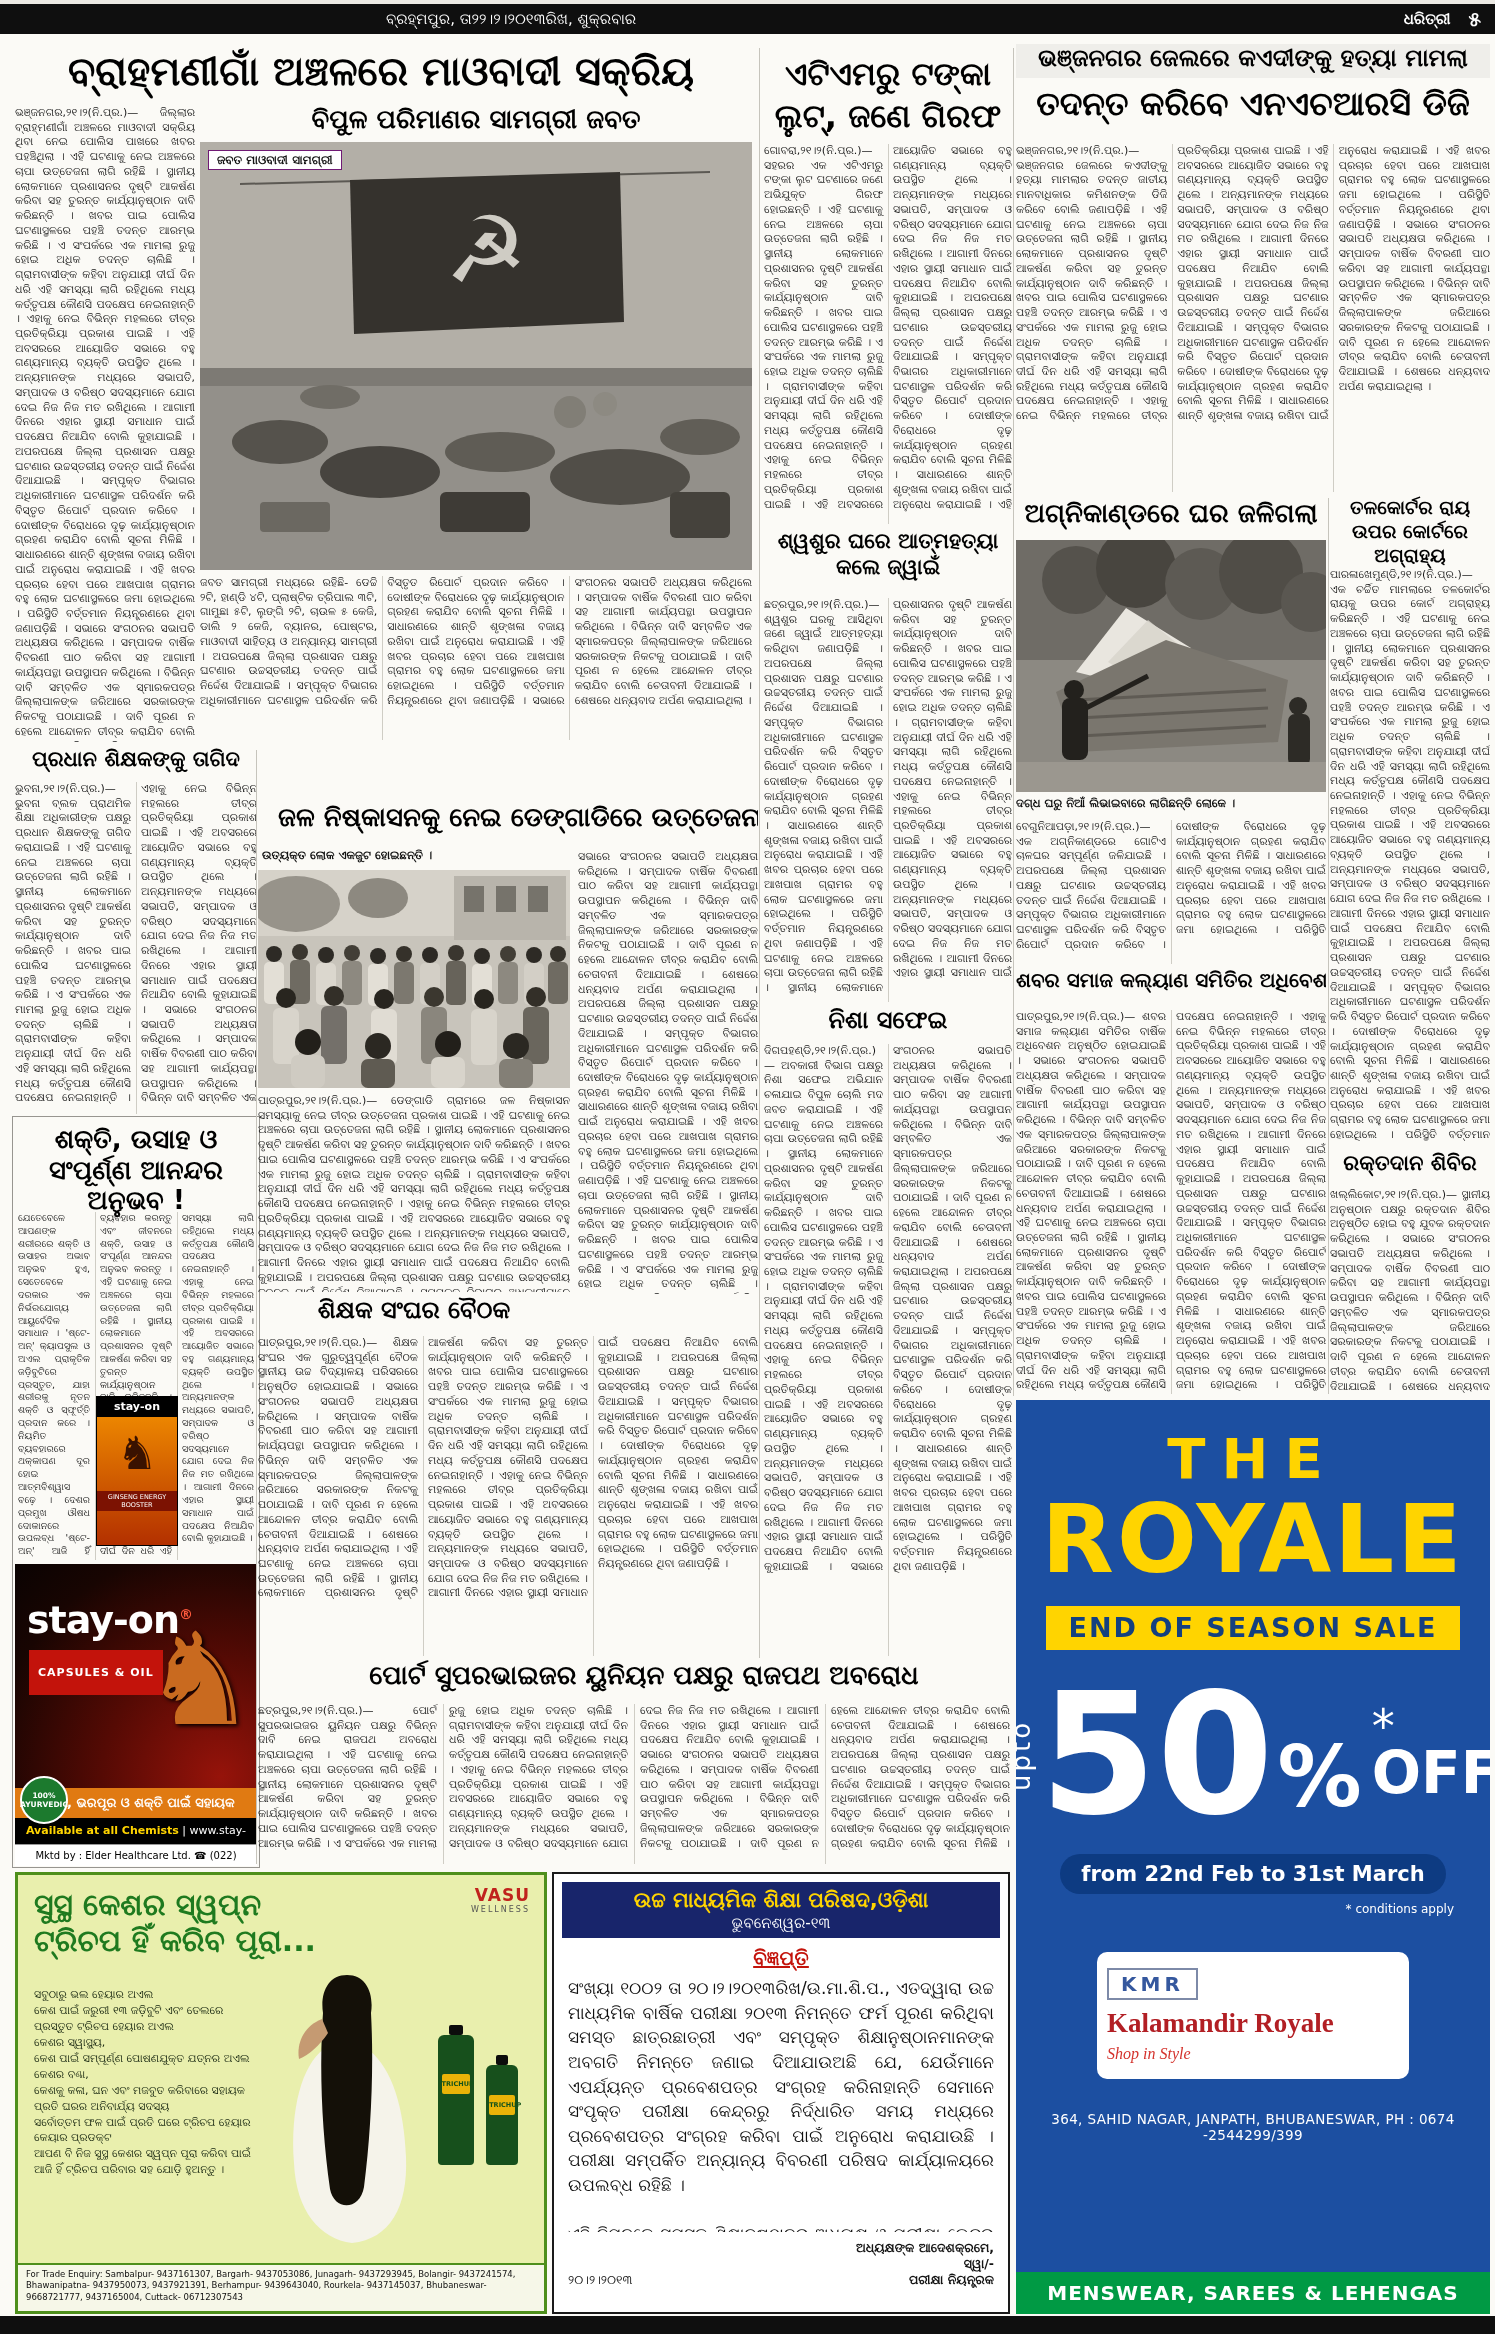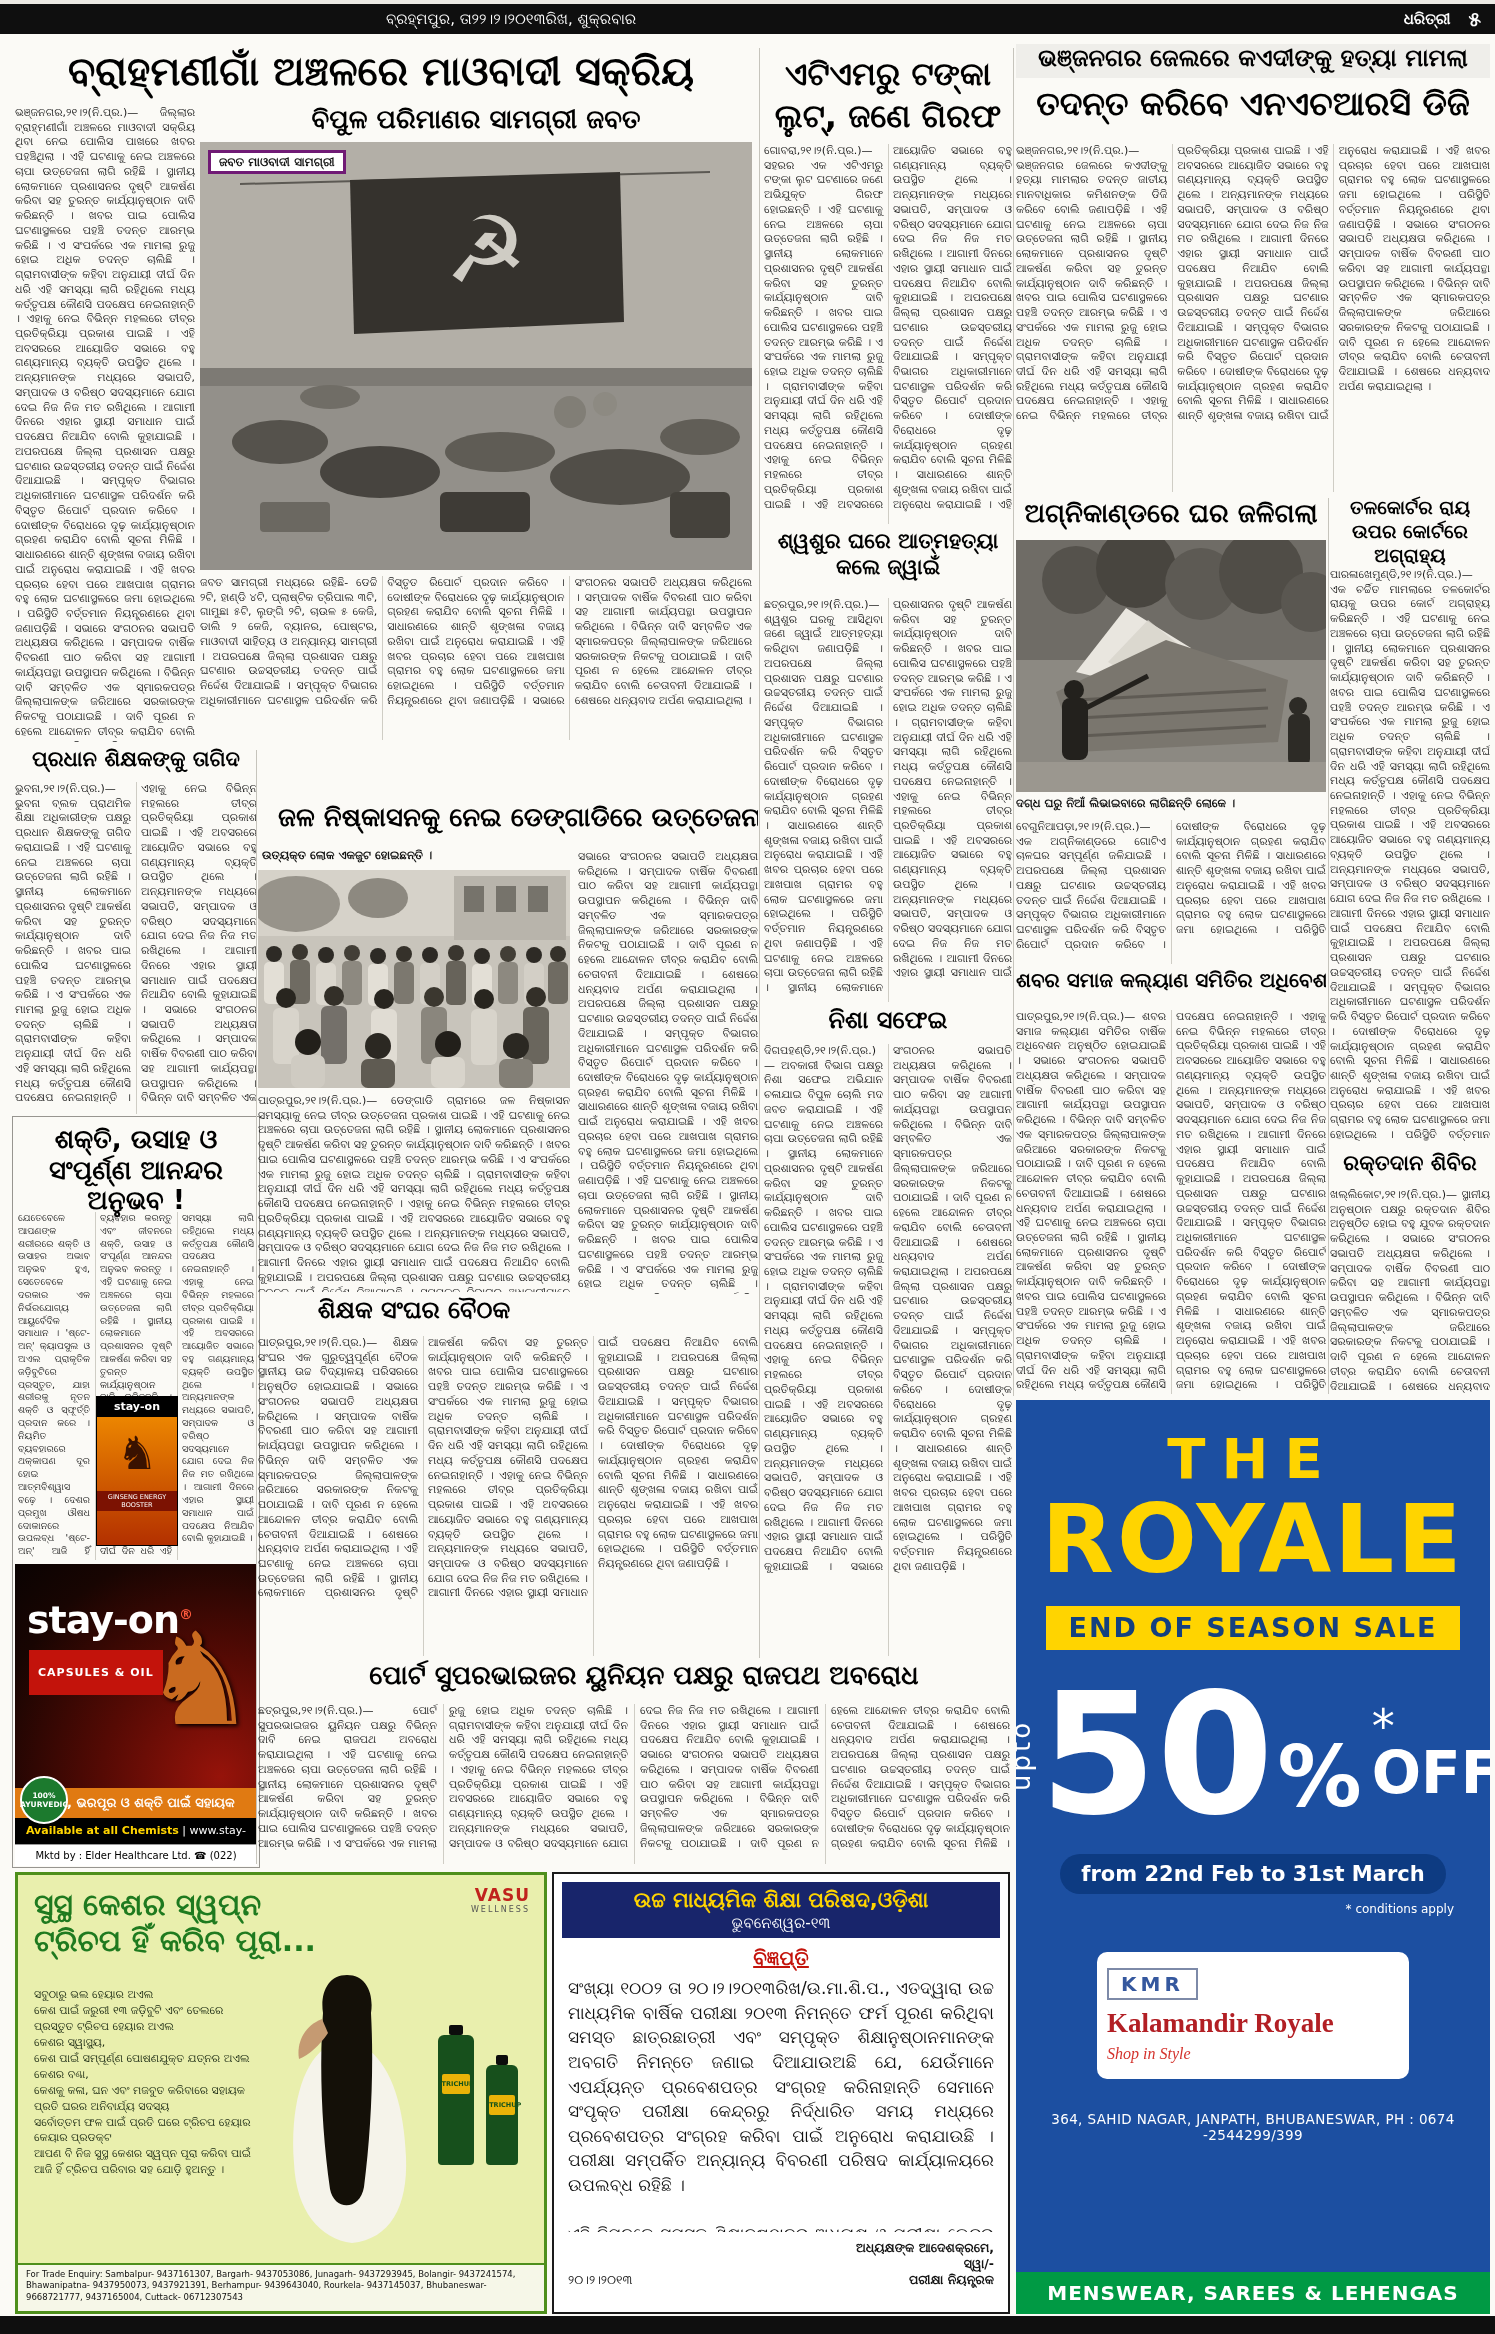--- a/index.html
+++ b/index.html
@@ -21,21 +21,21 @@
   .h-sm{font-size:21px;line-height:1.25}
   .h-atm{font-size:32px;line-height:1.3}
   .bt{font-size:11px;line-height:1.34;text-align:justify;overflow:hidden;height:100%;color:#191919}
   .bt9{font-size:9.5px;line-height:1.35}
   .cols2{column-count:2;column-gap:10px;column-rule:1px solid #cfcdc5}
   .cols3{column-count:3;column-gap:10px;column-rule:1px solid #cfcdc5}
   .cols4{column-count:4;column-gap:12px;column-rule:1px solid #cfcdc5}
   .vline{background:#c6c4bc;width:1px}
   .photo{background:#b0aca4;overflow:hidden}
   .photo svg{display:block;width:100%;height:100%}
-  .photo-cap-in{position:absolute;left:8px;top:8px;background:#fff;padding:2px 8px;font-size:12px;font-weight:bold;border:3px solid #701a75}
+  .photo-cap-in{position:absolute;left:8px;top:8px;background:#fff;padding:2px 8px;font-size:12px;font-weight:bold;border:1px solid #701a75}
   .caption{font-size:11.5px;font-weight:bold;color:#111}
   .pre{white-space:pre-line}
   .boxline{border:1px solid #979590;pointer-events:none}
   
   .so-top{position:relative;height:224px;background:radial-gradient(circle at 85% 95%,#96130a 0%,#550a04 40%,#180502 78%,#0a0302 100%);overflow:hidden}
   .so-brand{position:absolute;left:12px;top:34px;color:#fff;font-weight:700;font-size:38px;letter-spacing:-1px}
   .so-brand sup{color:#ff5a3c;font-size:14px}
   .so-sub{position:absolute;left:14px;top:86px;background:#c3130b;color:#fff;font-size:11px;font-weight:bold;padding:16px 9px;letter-spacing:1px}
   .so-horse{position:absolute;right:0px;top:52px;font-size:128px;line-height:1;color:#c96a1f;text-shadow:2px 2px 4px #000}
   .so-odia{height:30px;background:#e07a12;color:#fff;font-size:13px;font-weight:bold;text-align:center;line-height:30px}

